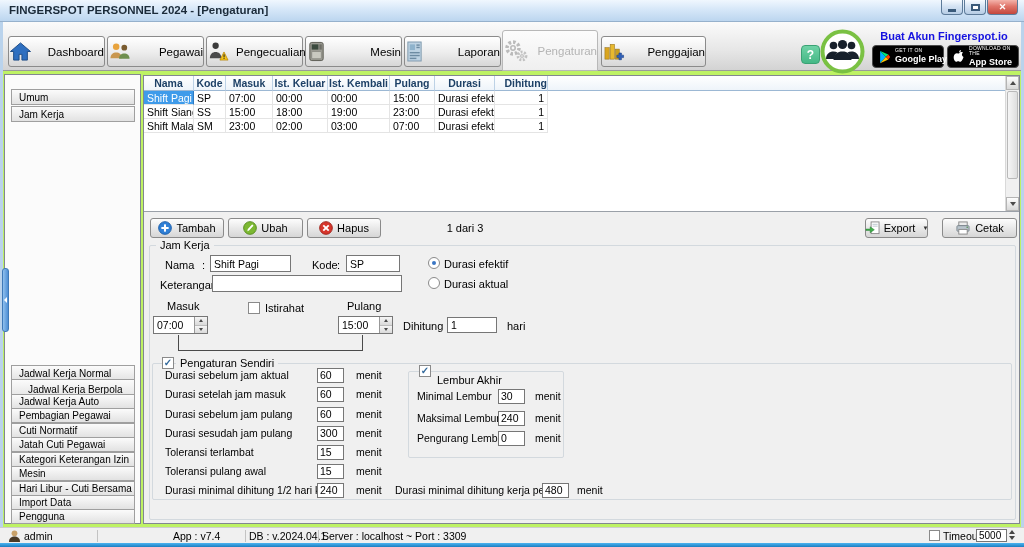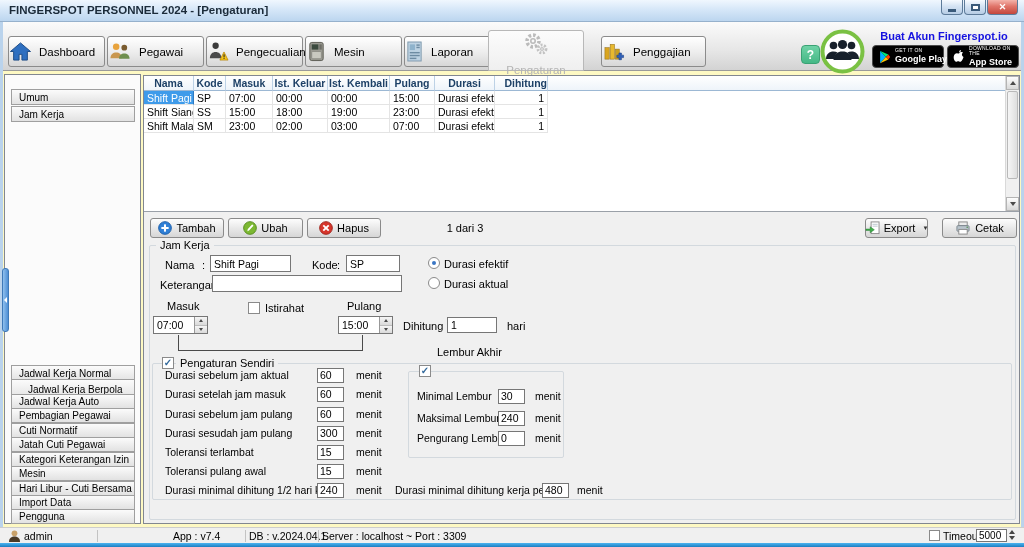--- a/index.html
+++ b/index.html
@@ -1,36 +1,36 @@
 <!DOCTYPE html>
 <html><head>
 <meta charset="utf-8">
 <style>
 *{margin:0;padding:0;box-sizing:border-box;}
 html,body{background:#6b6b6b;}
 body{font-family:"Liberation Sans",sans-serif;}
-#app{position:relative;width:1024px;height:547px;background:#fef9c3;overflow:hidden;font-size:11px;color:#000;}
+#app{position:relative;width:1024px;height:547px;background:#bef264;overflow:hidden;font-size:11px;color:#000;}
 
 
 .titlebar{position:absolute;left:0;top:0;width:1024px;height:22px;
   background:linear-gradient(#f0f7fe,#d6e7f8 45%,#bcd6ef);border-bottom:1px solid #96b1cc;}
 .title{position:absolute;left:9px;top:4px;font-weight:bold;font-size:11.5px;color:#1b2b3a;}
 .winbtns{position:absolute;right:6px;top:0;display:flex;gap:1px;}
 .wb{width:22px;height:15px;border:1px solid #5d7b99;border-top:none;border-radius:0 0 4px 4px;
   background:linear-gradient(#f7fbff,#d4e3f3 45%,#b7cde5);display:flex;align-items:center;justify-content:center;}
 .wb.close{width:31px;background:linear-gradient(#f4b4ab,#e0756a 45%,#c4473c);color:#fff;font-size:9px;font-weight:bold;}
 .min-glyph{width:8px;height:3px;background:#3a5a7a;margin-top:7px;}
 .max-glyph{width:9px;height:7px;border:2px solid #3a5a7a;background:#fff;}
 .x-glyph{font-size:9px;color:#fff;font-weight:bold;}
 
 
 .toolbar{position:absolute;left:0;top:22px;width:1024px;height:49px;
   background:linear-gradient(#fbfbfb,#e6e6e6 60%,#d3d3d3);border-bottom:1px solid #9a9a9a;}
 .tbtn{position:absolute;top:36px;height:31px;border:1px solid #8b8b8b;border-radius:3px;
-  background:linear-gradient(#ffffff,#ececec 55%,#d7d7d7);display:flex;align-items:center;justify-content:flex-start;
+  background:linear-gradient(#ffffff,#ececec 55%,#d7d7d7);display:flex;align-items:center;justify-content:space-between;
   gap:7px;font-size:11.5px;cursor:default;}
 .tbtn.active{top:30px;height:41px;background:linear-gradient(#fcfcfc,#efefef);
   border-color:#b8b8b8;color:#b4b4b4;border-radius:3px 3px 0 0;}
 .tbtn.active svg{opacity:.55;}
 .icon{display:inline-flex;align-items:center;justify-content:center;}
 .help-btn{position:absolute;left:801px;top:45px;width:19px;height:19px;border-radius:4px;
   background:linear-gradient(#6fd2a6,#45b886);color:#fff;font-weight:bold;font-size:12px;
   display:flex;align-items:center;justify-content:center;border:1px solid #3aa274;}
 .fp-circle{position:absolute;left:820px;top:29px;}
 .acct-link{position:absolute;left:866px;top:30px;width:156px;text-align:center;
@@ -198,21 +198,21 @@
           <rect x="12" y="3.5" width="3.5" height="1.5" fill="#6d8ba2"></rect>
           <rect x="12" y="6" width="3.5" height="1.5" fill="#6d8ba2"></rect>
           <rect x="5" y="11.5" width="10.5" height="1.5" fill="#6d8ba2"></rect>
           <rect x="5" y="14.5" width="10.5" height="1.5" fill="#6d8ba2"></rect>
           <rect x="5" y="17.5" width="7" height="1.5" fill="#6d8ba2"></rect>
         </svg>
     </span>
     <span>Laporan</span>
   </div>
 
-  <div class="tbtn active" style="left:488px;width:96px;flex-direction:column;">
+  <div class="tbtn active" style="left:502px;width:96px;">
     <span class="icon">
       <svg width="26" height="26" viewBox="0 0 26 26">
           <circle cx="10" cy="10" r="6" fill="none" stroke="#8a8a8a" stroke-width="3.5" stroke-dasharray="2.6 2"></circle>
           <circle cx="10" cy="10" r="2.2" fill="none" stroke="#8a8a8a" stroke-width="1.6"></circle>
           <circle cx="19" cy="18" r="4" fill="none" stroke="#9a9a9a" stroke-width="2.8" stroke-dasharray="1.9 1.5"></circle>
           <circle cx="19" cy="18" r="1.4" fill="none" stroke="#9a9a9a" stroke-width="1.3"></circle>
         </svg>
     </span>
     <span>Pengaturan</span>
   </div>
@@ -522,21 +522,21 @@
     <span class="psunit">menit</span>
   </div>
   <div class="psrow" style="top:482px;">
     <span class="pslabel">Durasi minimal dihitung 1/2 hari kerja</span>
     <input class="psinp" value="240" style="">
     <span class="psunit">menit</span>
   </div>
 
   <div class="grp" style="left:408px;top:371px;width:156px;height:87px;"></div>
   <span class="cb" style="left:419px;top:365px;"><span>✓</span></span>
-  <span class="grplabel" style="left:433px;top:346px;">Lembur Akhir</span>
+  <span class="grplabel" style="left:433px;top:374px;">Lembur Akhir</span>
 
   <div class="lmrow" style="top:388px;">
     <span class="lmlabel">Minimal Lembur</span>
     <input class="psinp" value="30" style="">
     <span class="psunit" style="margin-left:10px;">menit</span>
   </div>
   <div class="lmrow" style="top:410px;">
     <span class="lmlabel">Maksimal Lembur</span>
     <input class="psinp" value="240" style="">
     <span class="psunit" style="margin-left:10px;">menit</span>

